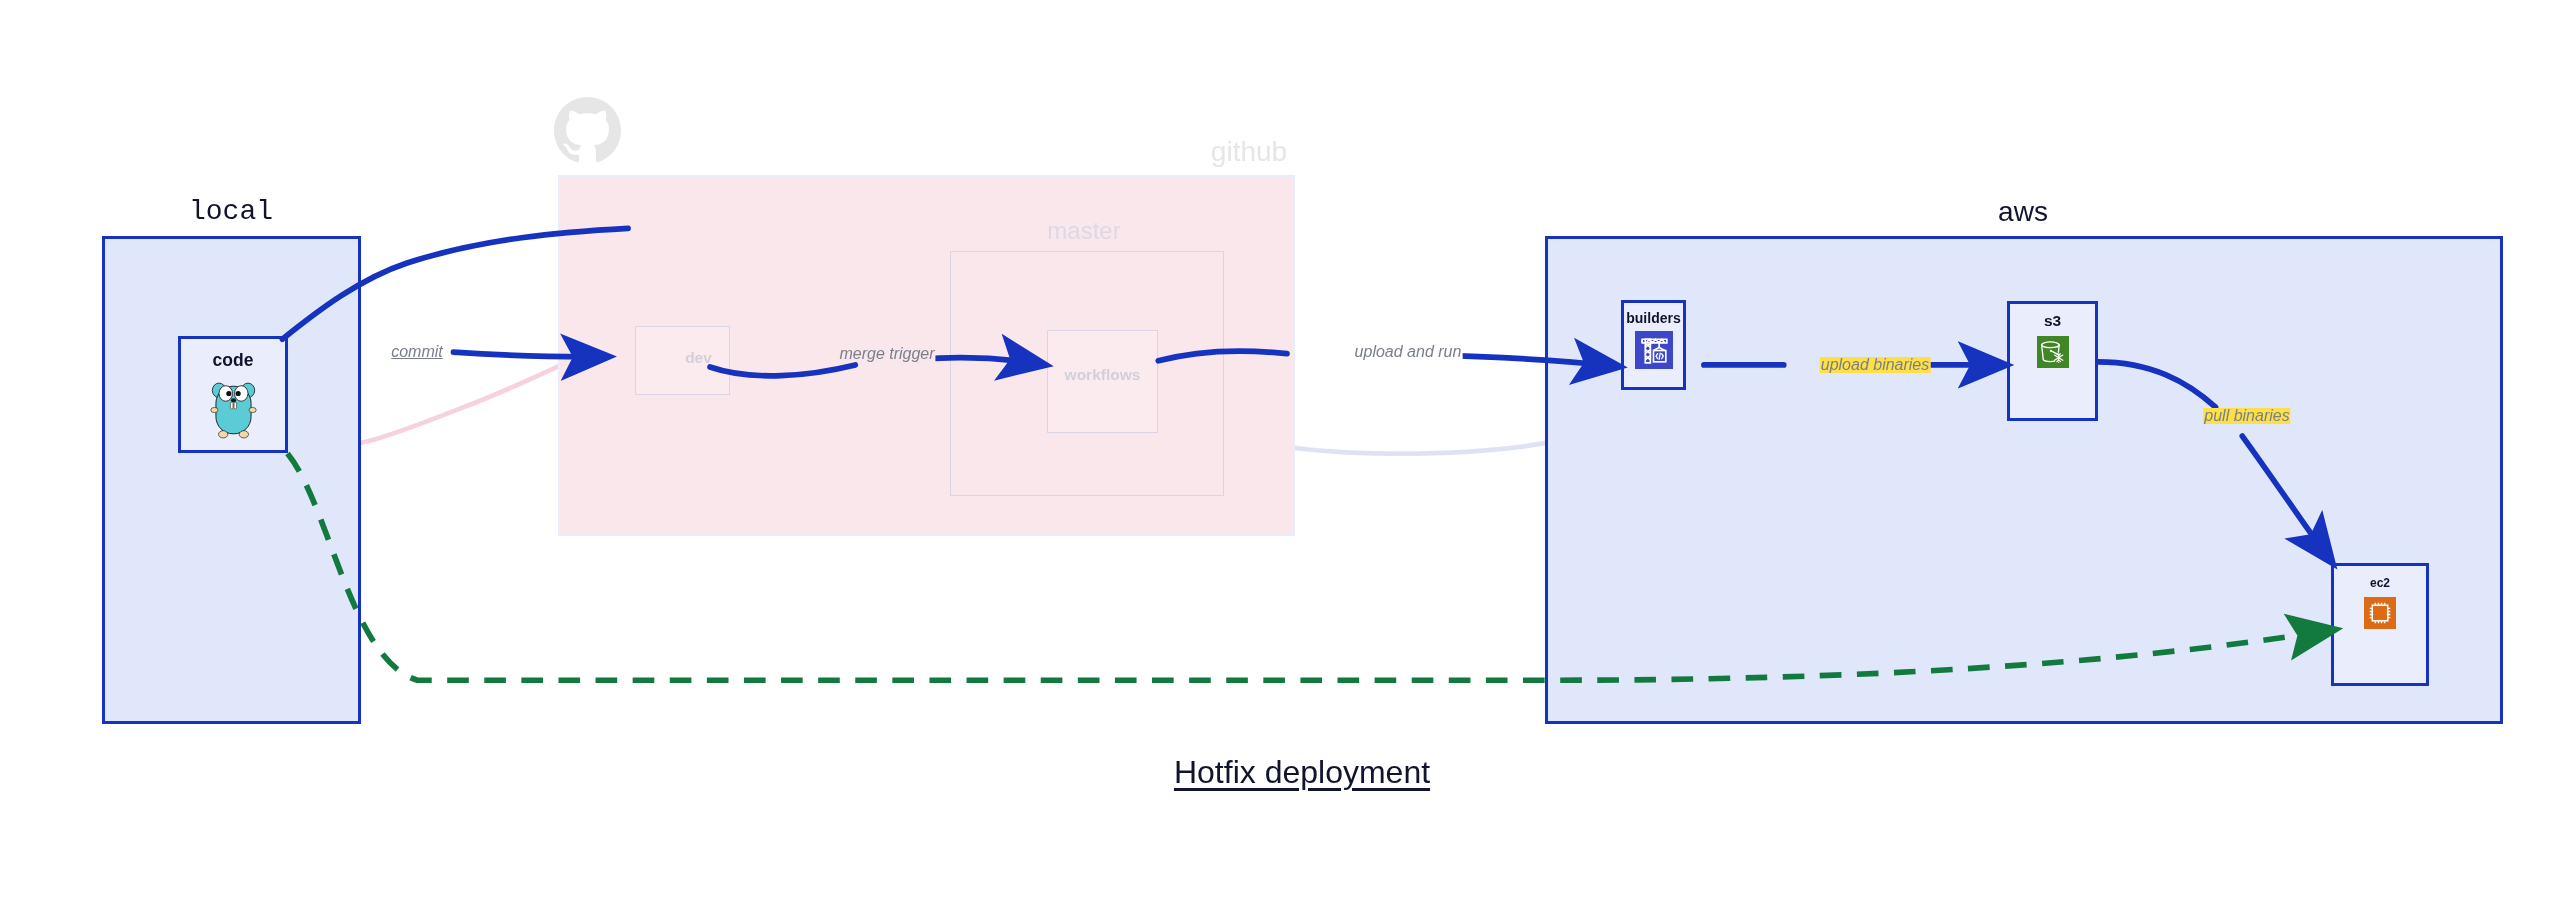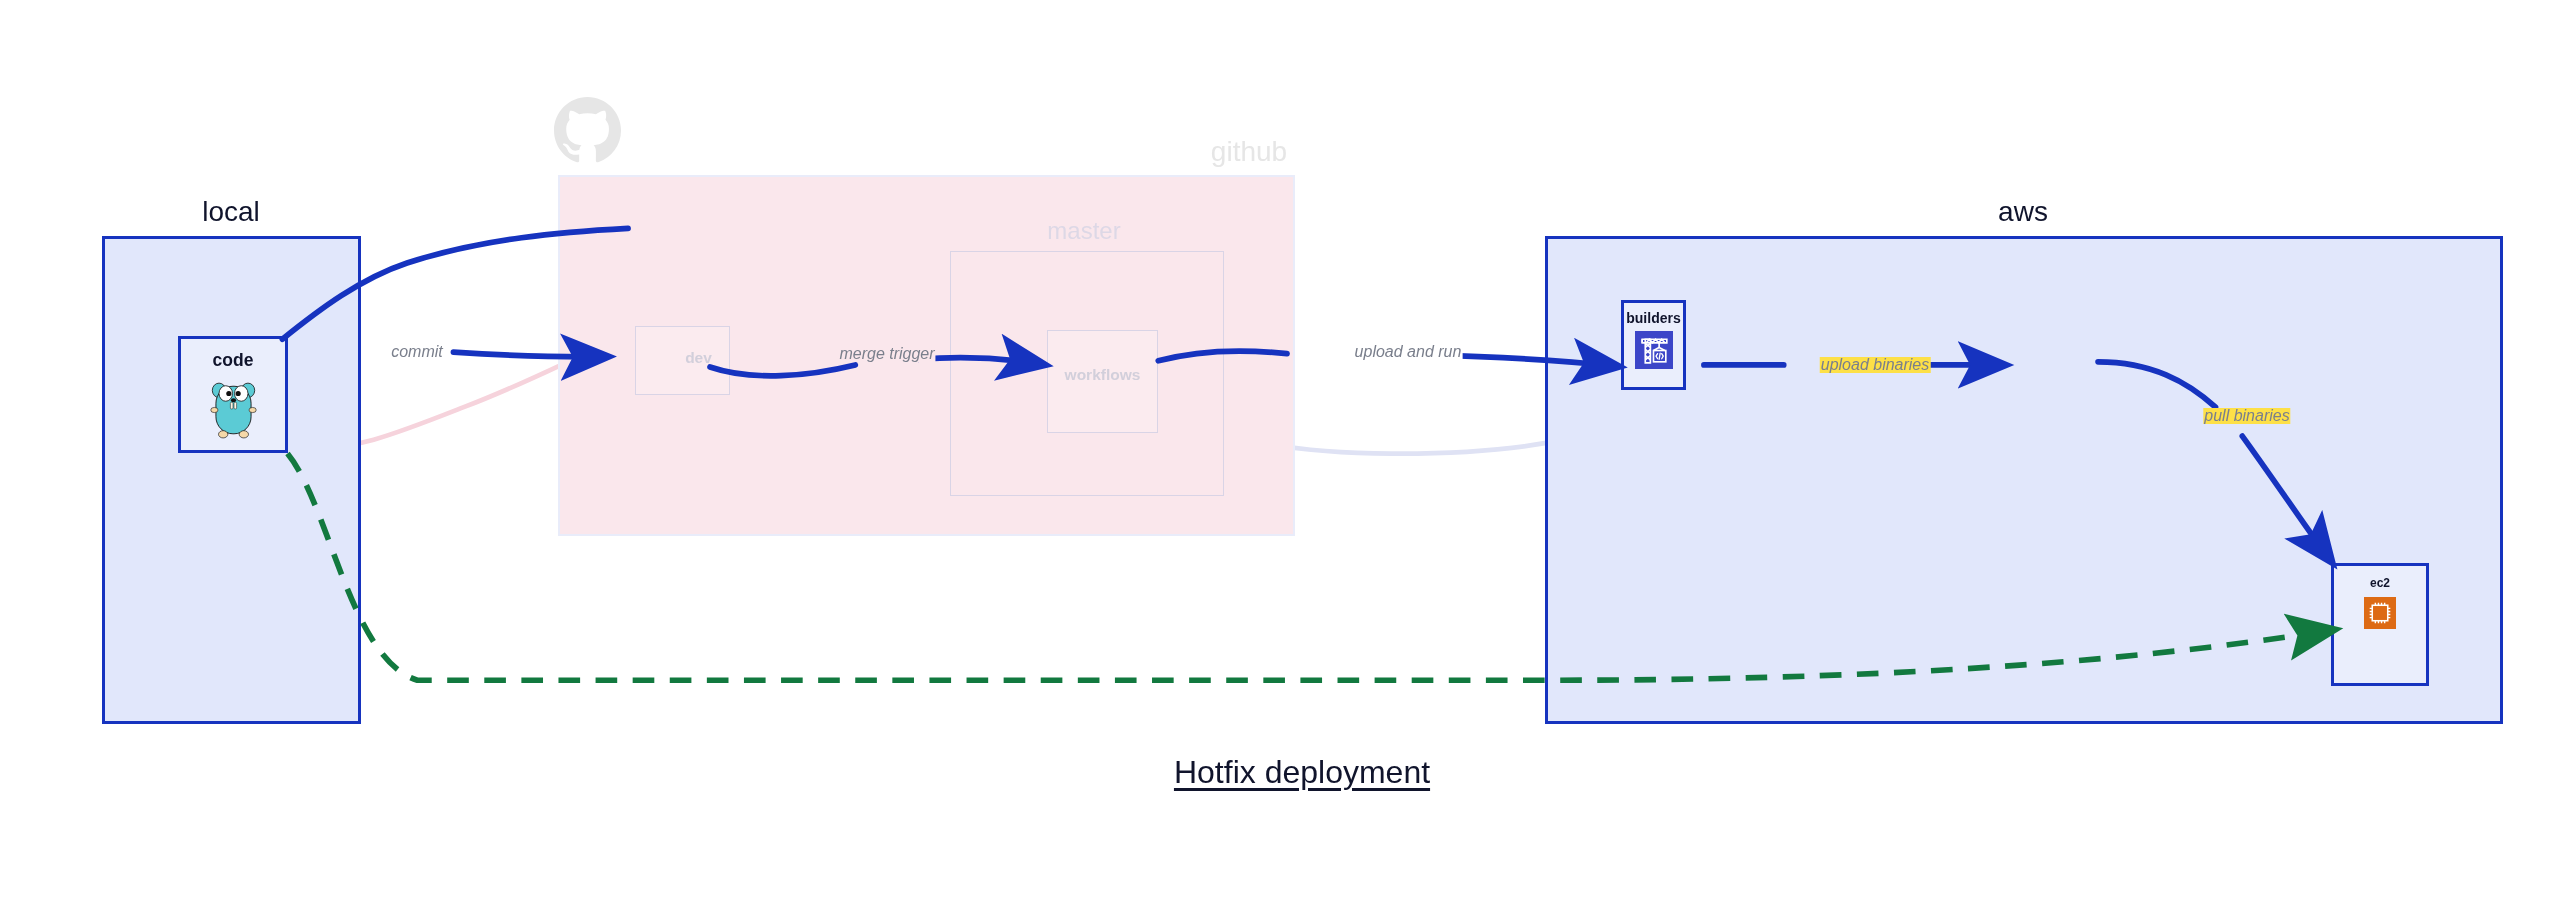--- a/index.html
+++ b/index.html
@@ -103,21 +103,21 @@
     <path d="M 2248 780 C 2330 838 2450 878 2700 880 C 3000 882 3140 832 3220 790" fill="none" stroke="#dfe2f4" stroke-width="9" marker-end="url(#mk-violet)"></path>
   </svg>
 
   <div class="gh-logo" style="left:554px;top:97px;width:67px;height:67px;">
     <svg viewBox="0 0 16 16" width="67" height="67" aria-hidden="true">
       <path fill="#e6e6e6" fill-rule="evenodd" d="M8 0C3.58 0 0 3.58 0 8c0 3.54 2.29 6.53 5.47 7.59.4.07.55-.17.55-.38 0-.19-.01-.82-.01-1.49-2.01.37-2.53-.49-2.69-.94-.09-.23-.48-.94-.82-1.13-.28-.15-.68-.52-.01-.53.63-.01 1.08.58 1.23.82.72 1.21 1.87.87 2.33.66.07-.52.28-.87.51-1.07-1.78-.2-3.64-.89-3.64-3.95 0-.87.31-1.59.82-2.15-.08-.2-.36-1.02.08-2.12 0 0 .67-.21 2.2.82.64-.18 1.32-.27 2-.27s1.36.09 2 .27c1.53-1.04 2.2-.82 2.2-.82.44 1.1.16 1.92.08 2.12.51.56.82 1.27.82 2.15 0 3.07-1.87 3.75-3.65 3.95.29.25.54.73.54 1.48 0 1.07-.01 1.93-.01 2.2 0 .21.15.46.55.38A8.013 8.013 0 0016 8c0-4.42-3.58-8-8-8z"></path>
     </svg>
   </div>
 
   <div class="region region-local" style="left:102px;top:236px;width:259px;height:488px;"></div>
-  <div class="region-label" style="left:231px;top:198px;">local</div>
+  <div class="region-label" style="left:231px;top:198px;font-family:Liberation Mono, monospace;">local</div>
 
   <div class="region region-github" style="left:558px;top:175px;width:737px;height:361px;"></div>
   <div class="region-label faded" style="left:1249px;top:138px;">github</div>
 
   <div class="group-ghost" style="left:950px;top:251px;width:274px;height:245px;"></div>
   <div class="group-ghost-label" style="left:1084px;top:219px;">master</div>
 
   <div class="region region-aws" style="left:1545px;top:236px;width:958px;height:488px;"></div>
   <div class="region-label" style="left:2023px;top:198px;">aws</div>
 
@@ -180,20 +180,43 @@
         </g>
         <g fill="none" stroke="#ffffff" stroke-width="2.6" stroke-linecap="round" stroke-linejoin="round">
           <path d="M44 44 L41 49 L44 54"></path>
           <path d="M52 44 L55 49 L52 54"></path>
           <path d="M49 43 L47 55"></path>
         </g>
       </svg>
     </span>
   </div>
 
+  <div class="node" style="left:2007px,top:301px;left:2007px;top:301px;width:91px;height:120px;">
+    <span class="node-title" style="margin-top:9.3px;font-size:15.5px;">s3</span>
+    <span class="node-icon" style="margin-top:7.2px;">
+      <svg width="32" height="32" viewBox="0 0 62 62">
+        <rect x="0" y="0" width="62" height="62" fill="#3f8624"></rect>
+        <g fill="none" stroke="#ffffff" stroke-width="2.6" stroke-linejoin="round" stroke-linecap="round">
+          <ellipse cx="26" cy="17" rx="17" ry="5.5"></ellipse>
+          <path d="M9 17 L12 45 C12 47.5 19 49.5 26 49.5 C29 49.5 32 49.2 34 48.7"></path>
+          <path d="M43 17 L41.5 31"></path>
+          <path d="M27 29 L42 36"></path>
+          <circle cx="27" cy="29" r="2.2" fill="#ffffff" stroke="none"></circle>
+          <path d="M38 33 L45 36 L42 40 Z" fill="#ffffff" stroke="none"></path>
+        </g>
+        <g stroke="#ffffff" stroke-width="2.4" stroke-linecap="round">
+          <path d="M42 33 L42 51"></path>
+          <path d="M34 37 L50 47"></path>
+          <path d="M50 37 L34 47"></path>
+          <path d="M38.5 34.5 L42 37 L45.5 34.5"></path>
+          <path d="M38.5 49.5 L42 47 L45.5 49.5"></path>
+        </g>
+      </svg>
+    </span>
+  </div>
 
   <div class="node" style="left:2331px;top:563px;width:98px;height:123px;">
     <span class="node-title" style="margin-top:11.3px;font-size:12px;">ec2</span>
     <span class="node-icon" style="margin-top:8.2px;">
       <svg width="32" height="32" viewBox="0 0 62 62">
         <rect x="0" y="0" width="62" height="62" fill="#dd6a14"></rect>
         <rect x="16" y="16" width="30" height="30" fill="none" stroke="#ffffff" stroke-width="3"></rect>
         <g stroke="#ffffff" stroke-width="2.8" stroke-linecap="butt">
           <path d="M22 11 L22 16 M28 11 L28 16 M34 11 L34 16 M40 11 L40 16"></path>
           <path d="M22 46 L22 51 M28 46 L28 51 M34 46 L34 51 M40 46 L40 51"></path>
@@ -225,21 +248,21 @@
 
     <path d="M 3307 708 L 3462 708" fill="none" stroke="#1633bf" stroke-width="11" stroke-linecap="round"></path>
     <path d="M 3692 708 L 3882 708" fill="none" stroke="#1633bf" stroke-width="11" stroke-linecap="round" marker-end="url(#mk-blue)"></path>
 
     <path d="M 4072 702 C 4175 702 4245 740 4300 790" fill="none" stroke="#1633bf" stroke-width="11" stroke-linecap="round"></path>
     <path d="M 4352 846 C 4420 940 4480 1030 4520 1083" fill="none" stroke="#1633bf" stroke-width="11" stroke-linecap="round" marker-end="url(#mk-blue)"></path>
 
     <path d="M 558 880 C 640 980 680 1280 810 1320 L 3000 1320 C 3600 1320 4100 1290 4510 1225" fill="none" stroke="#12793f" stroke-width="11" stroke-linecap="butt" stroke-dasharray="42 30" marker-end="url(#mk-green)"></path>
   </svg>
 
-  <div class="edge-label" style="left:417px;top:352px;">commit</div>
+  <div class="edge-label" style="left:417px;top:352px;text-decoration:underline;">commit</div>
   <div class="edge-label on-pink" style="left:887px;top:354px;">merge trigger</div>
   <div class="edge-label" style="left:1408px;top:352px;">upload and run</div>
   <div class="edge-label on-blue" style="left:1875px;top:365px;">upload binaries</div>
   <div class="edge-label on-blue" style="left:2247px;top:416px;">pull binaries</div>
 
   <div class="doc-title" style="top:756px;">Hotfix deployment</div>
 
 </div>
 
 

